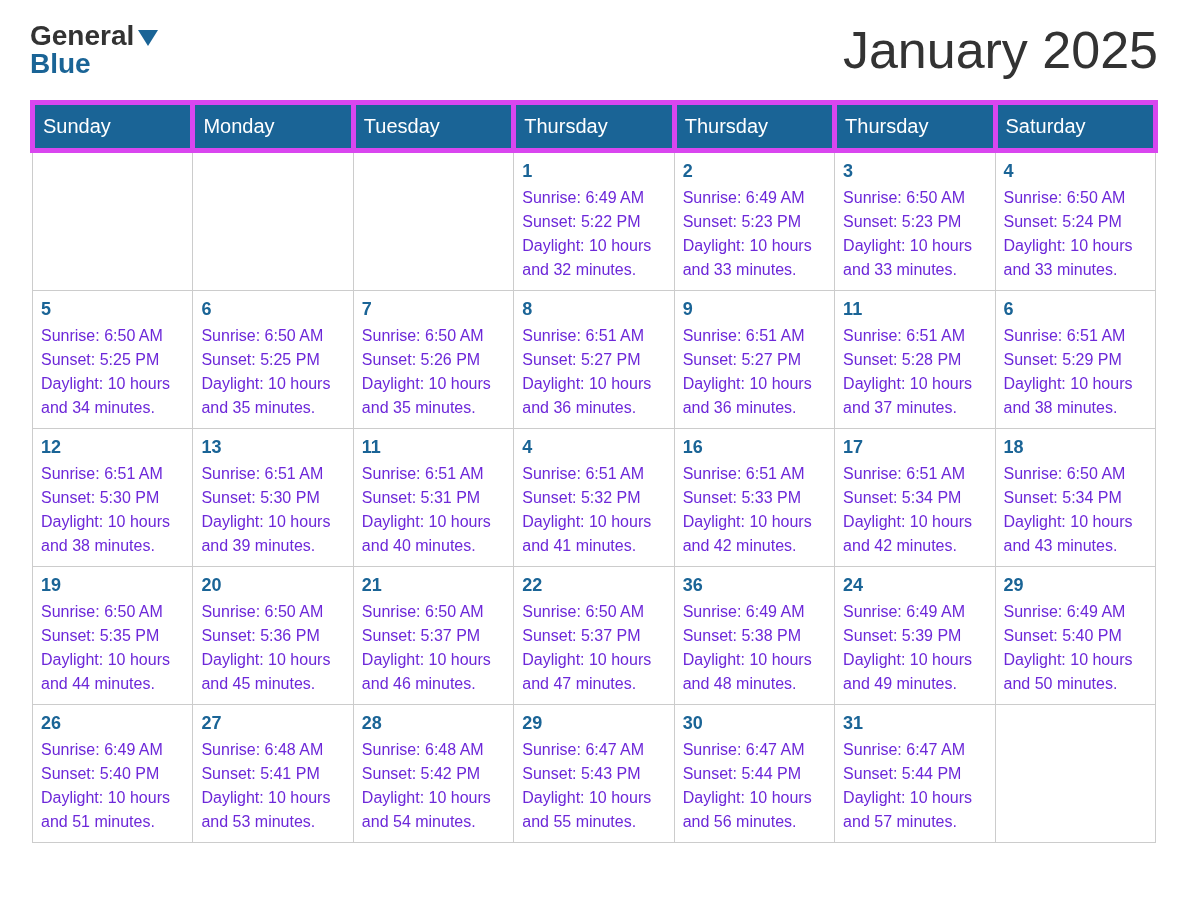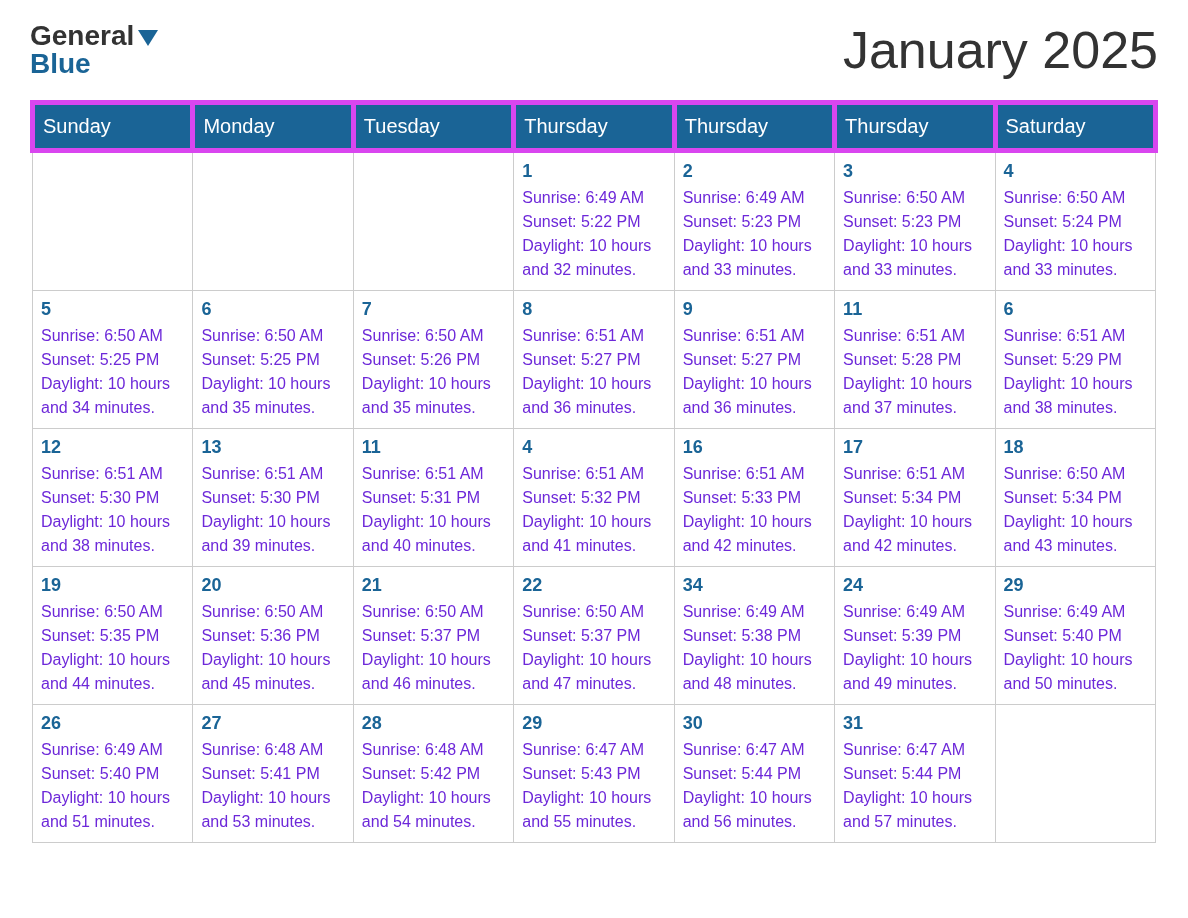--- a/index.html
+++ b/index.html
@@ -288,21 +288,21 @@
 and 46 minutes.</div>
         </td>
         <td>
           <span class="day-number">22</span>
           <div class="day-info" style="white-space: pre-line;">Sunrise: 6:50 AM
 Sunset: 5:37 PM
 Daylight: 10 hours
 and 47 minutes.</div>
         </td>
         <td>
-          <span class="day-number">34</span>
+          <span class="day-number">36</span>
           <div class="day-info" style="white-space: pre-line;">Sunrise: 6:49 AM
 Sunset: 5:38 PM
 Daylight: 10 hours
 and 48 minutes.</div>
         </td>
         <td>
           <span class="day-number">24</span>
           <div class="day-info" style="white-space: pre-line;">Sunrise: 6:49 AM
 Sunset: 5:39 PM
 Daylight: 10 hours

